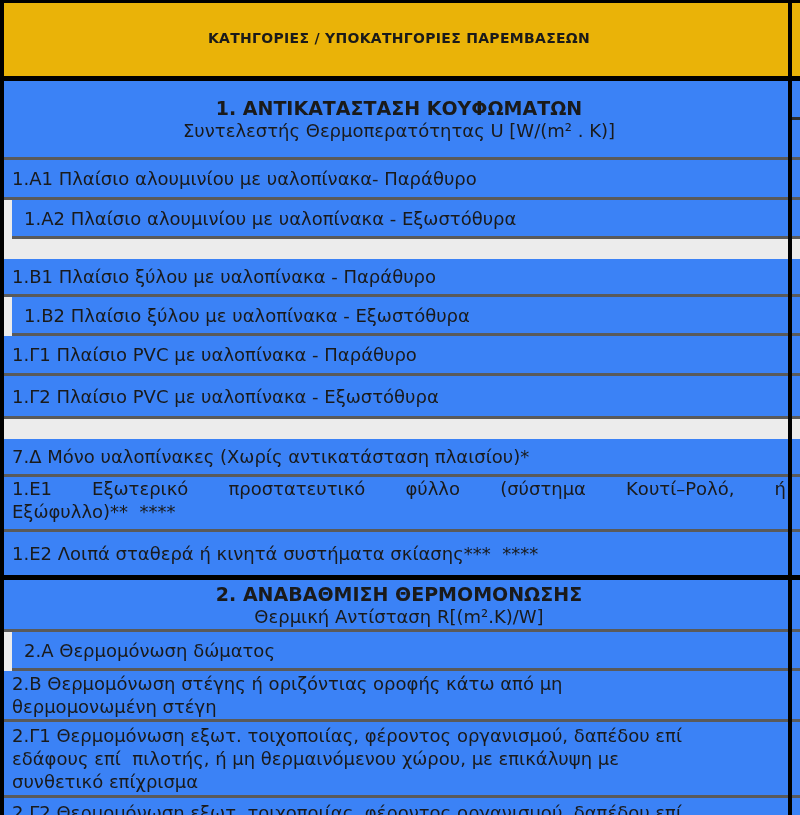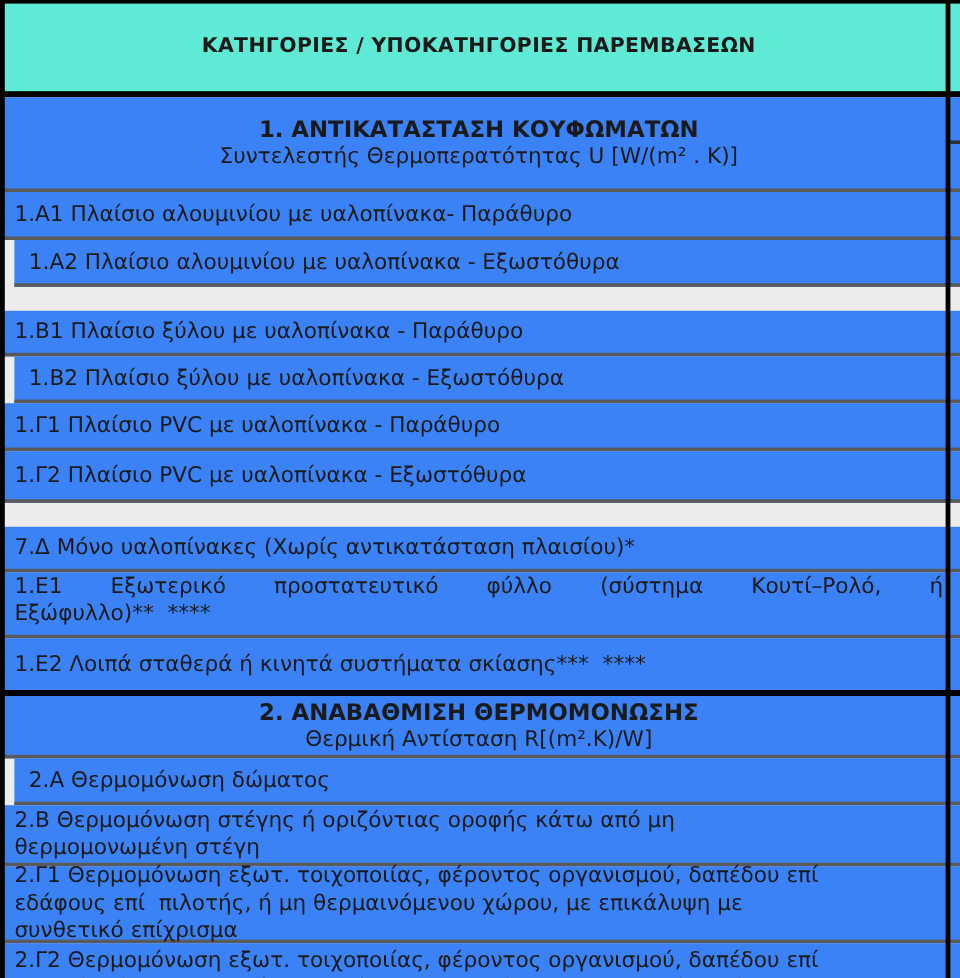--- a/index.html
+++ b/index.html
@@ -27,41 +27,41 @@
     width: 100%;
     border-bottom: 3px solid #5a5a5a;
     padding: 0 14px 0 12px;
     display: flex;
     align-items: center;
     background: #3b82f6;
   }
 
   .main-header {
     height: 81px;
-    background: #5eead4;
+    background: #eab308;
     border-bottom: 5px solid #000;
     justify-content: center;
     font-weight: bold;
-    font-size: 17px;
+    font-size: 14px;
     letter-spacing: 0.3px;
     text-align: center;
   }
 
   .sec-header { flex-direction: column; justify-content: center; text-align: center; }
   .sec-title  { font-weight: bold; font-size: 19px; line-height: 24px; }
   .sec-sub    { font-size: 18px; line-height: 22px; }
   .h79 { height: 79px; }
   .h52 { height: 52px; }
 
   .row { font-size: 18px; line-height: 23px; }
   .row .label { display: block; width: 100%; white-space: pre-wrap; }
 
   .h38 { height: 38px; margin-top: 20px; } .h39 { height: 39px; margin-left: 12px; } .h40 { height: 40px; justify-content: flex-end; }
   .h43 { height: 43px; } .h48 { height: 48px; } .h51 { height: 51px; }
-  .h55 { height: 55px; } .h56 { height: 56px; } .h74 { height: 64px; }
+  .h55 { height: 55px; } .h56 { height: 56px; } .h74 { height: 76px; }
 
   .row-e1 { display: block; padding-top: 0; }
   .spread { text-align: justify; text-align-last: justify; }
 
   .sep-black { border-bottom: 5px solid #000; }     
   .sep-dark  { border-bottom: 4px solid #0369a1; }  
 </style>
 </head>
 <body>
 

